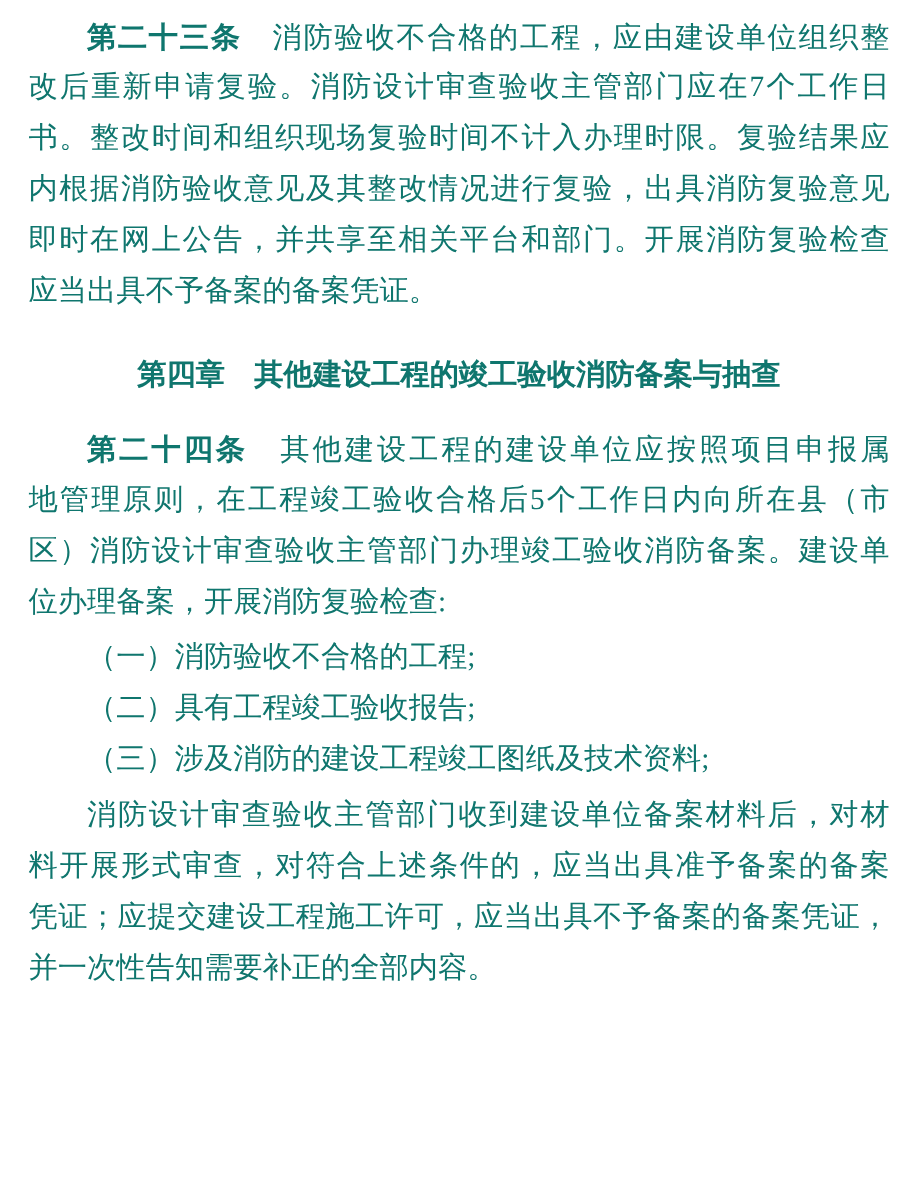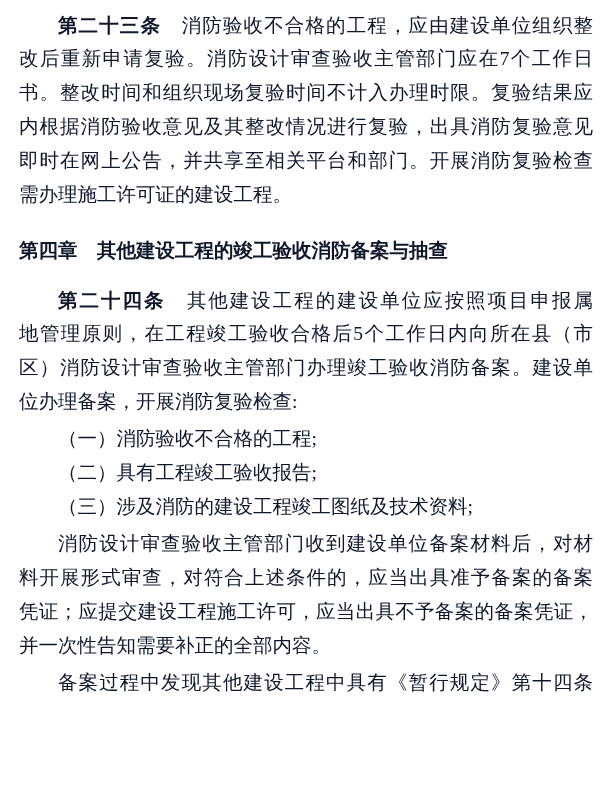--- a/index.html
+++ b/index.html
@@ -36,52 +36,50 @@
     text-indent: 39px;
   }
   .article-no {
     font-weight: bold;
     font-family: "Liberation Sans", "DejaVu Sans", sans-serif;
   }
   .heading {
     margin: 21px 0 16px 0;
     height: 34px;
     line-height: 34px;
+    text-align: center;
     font-weight: bold;
     font-size: 19.5px;
     font-family: "Liberation Sans", "DejaVu Sans", sans-serif;
     color: inherit;
   }
 </style>
 </head>
 <body>
 
-<main class="page" style="background: rgb(255, 255, 255); color: #0f172a;">
+<main class="page" style="background: rgb(255, 255, 255); color: #0f766e;">
   <section class="block">
       <div class="line justify indent"><b class="article-no">第二十三条</b>　消防验收不合格的工程，应由建设单位组织整</div>
       <div class="line justify">改后重新申请复验。消防设计审查验收主管部门应在7个工作日</div>
       <div class="line justify">书。整改时间和组织现场复验时间不计入办理时限。复验结果应</div>
       <div class="line justify">内根据消防验收意见及其整改情况进行复验，出具消防复验意见</div>
       <div class="line justify">即时在网上公告，并共享至相关平台和部门。开展消防复验检查</div>
-      <div class="line">需办理施工许可证的建设工程。</div>
+      <div class="line">应当出具不予备案的备案凭证。</div>
     </section>
   <h2 class="heading">第四章　其他建设工程的竣工验收消防备案与抽查</h2>
   <section class="block">
       <div class="line justify indent"><b class="article-no">第二十四条</b>　其他建设工程的建设单位应按照项目申报属</div>
       <div class="line justify">地管理原则，在工程竣工验收合格后5个工作日内向所在县（市</div>
       <div class="line justify">区）消防设计审查验收主管部门办理竣工验收消防备案。建设单</div>
       <div class="line">位办理备案，开展消防复验检查:</div>
     </section>
   <section class="block">
       <div class="line indent">（一）消防验收不合格的工程;</div>
       <div class="line indent">（二）具有工程竣工验收报告;</div>
       <div class="line indent">（三）涉及消防的建设工程竣工图纸及技术资料;</div>
     </section>
   <section class="block">
       <div class="line justify indent">消防设计审查验收主管部门收到建设单位备案材料后，对材</div>
       <div class="line justify">料开展形式审查，对符合上述条件的，应当出具准予备案的备案</div>
       <div class="line justify">凭证；应提交建设工程施工许可，应当出具不予备案的备案凭证，</div>
       <div class="line">并一次性告知需要补正的全部内容。</div>
     </section>
-  <section class="block">
-      <div class="line justify indent">备案过程中发现其他建设工程中具有《暂行规定》第十四条</div>
-    </section>
 </main>
 
 </body></html>

